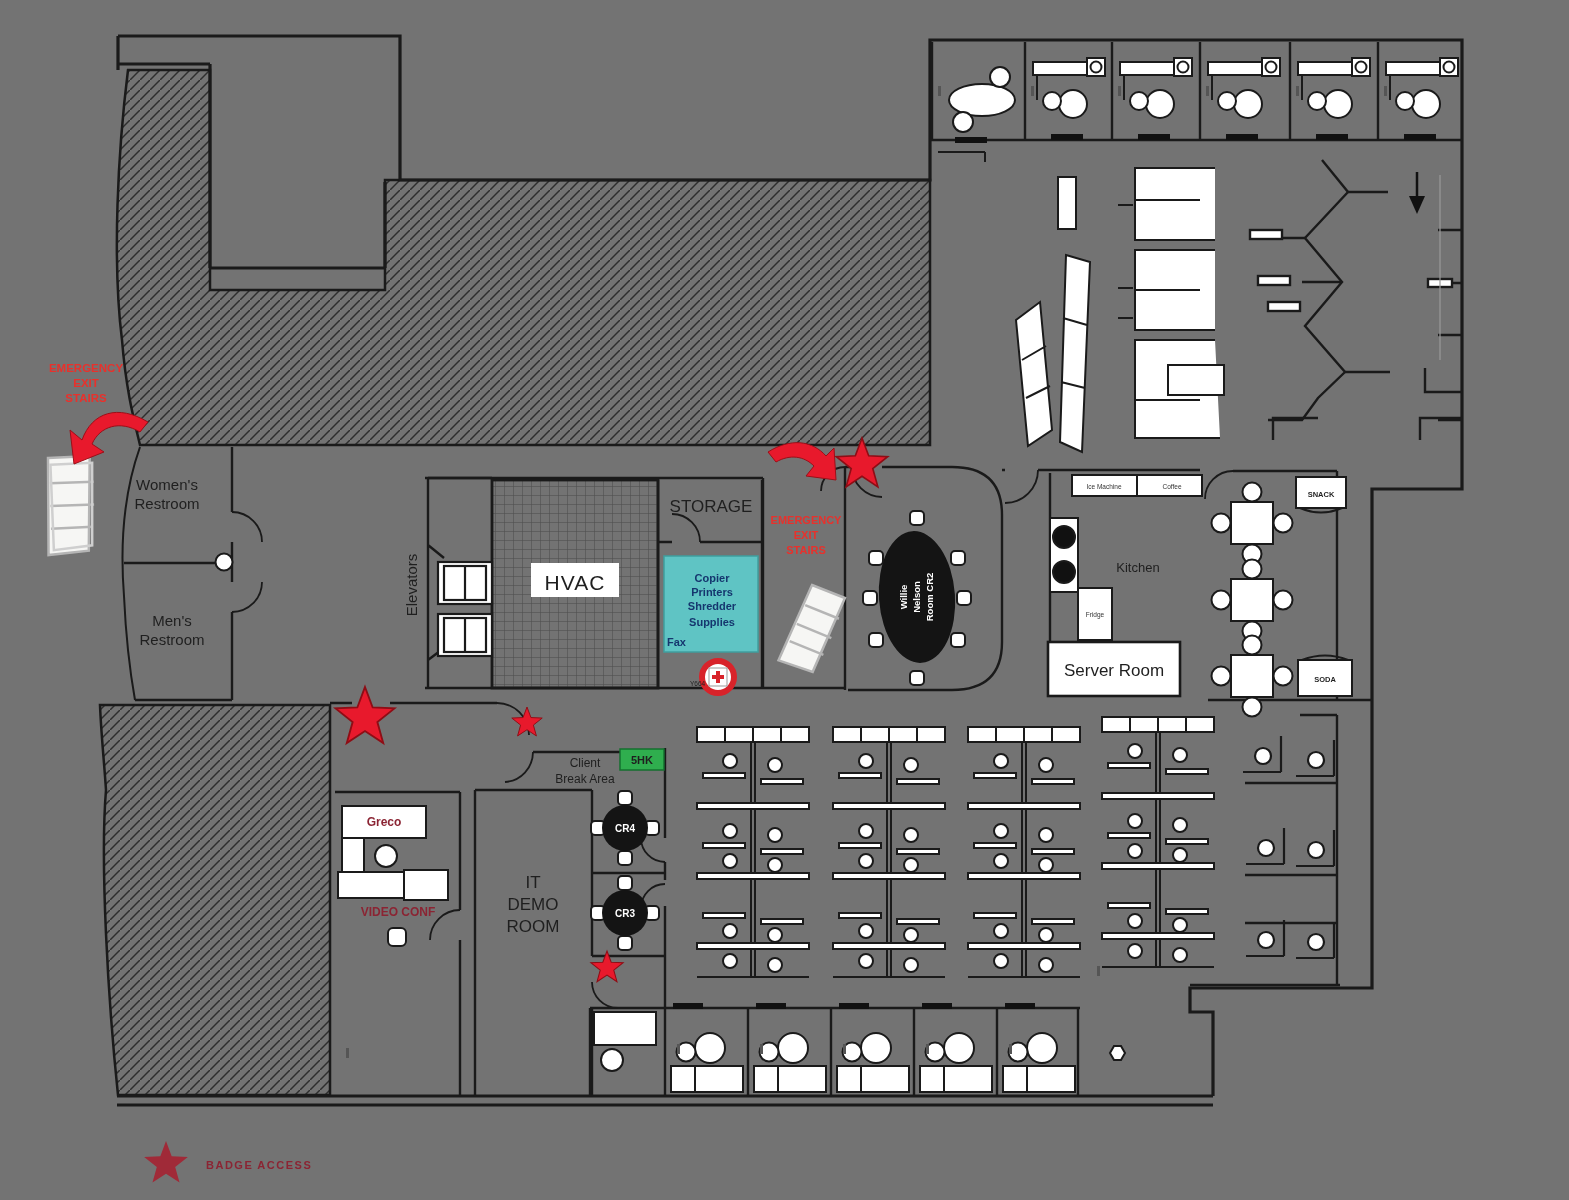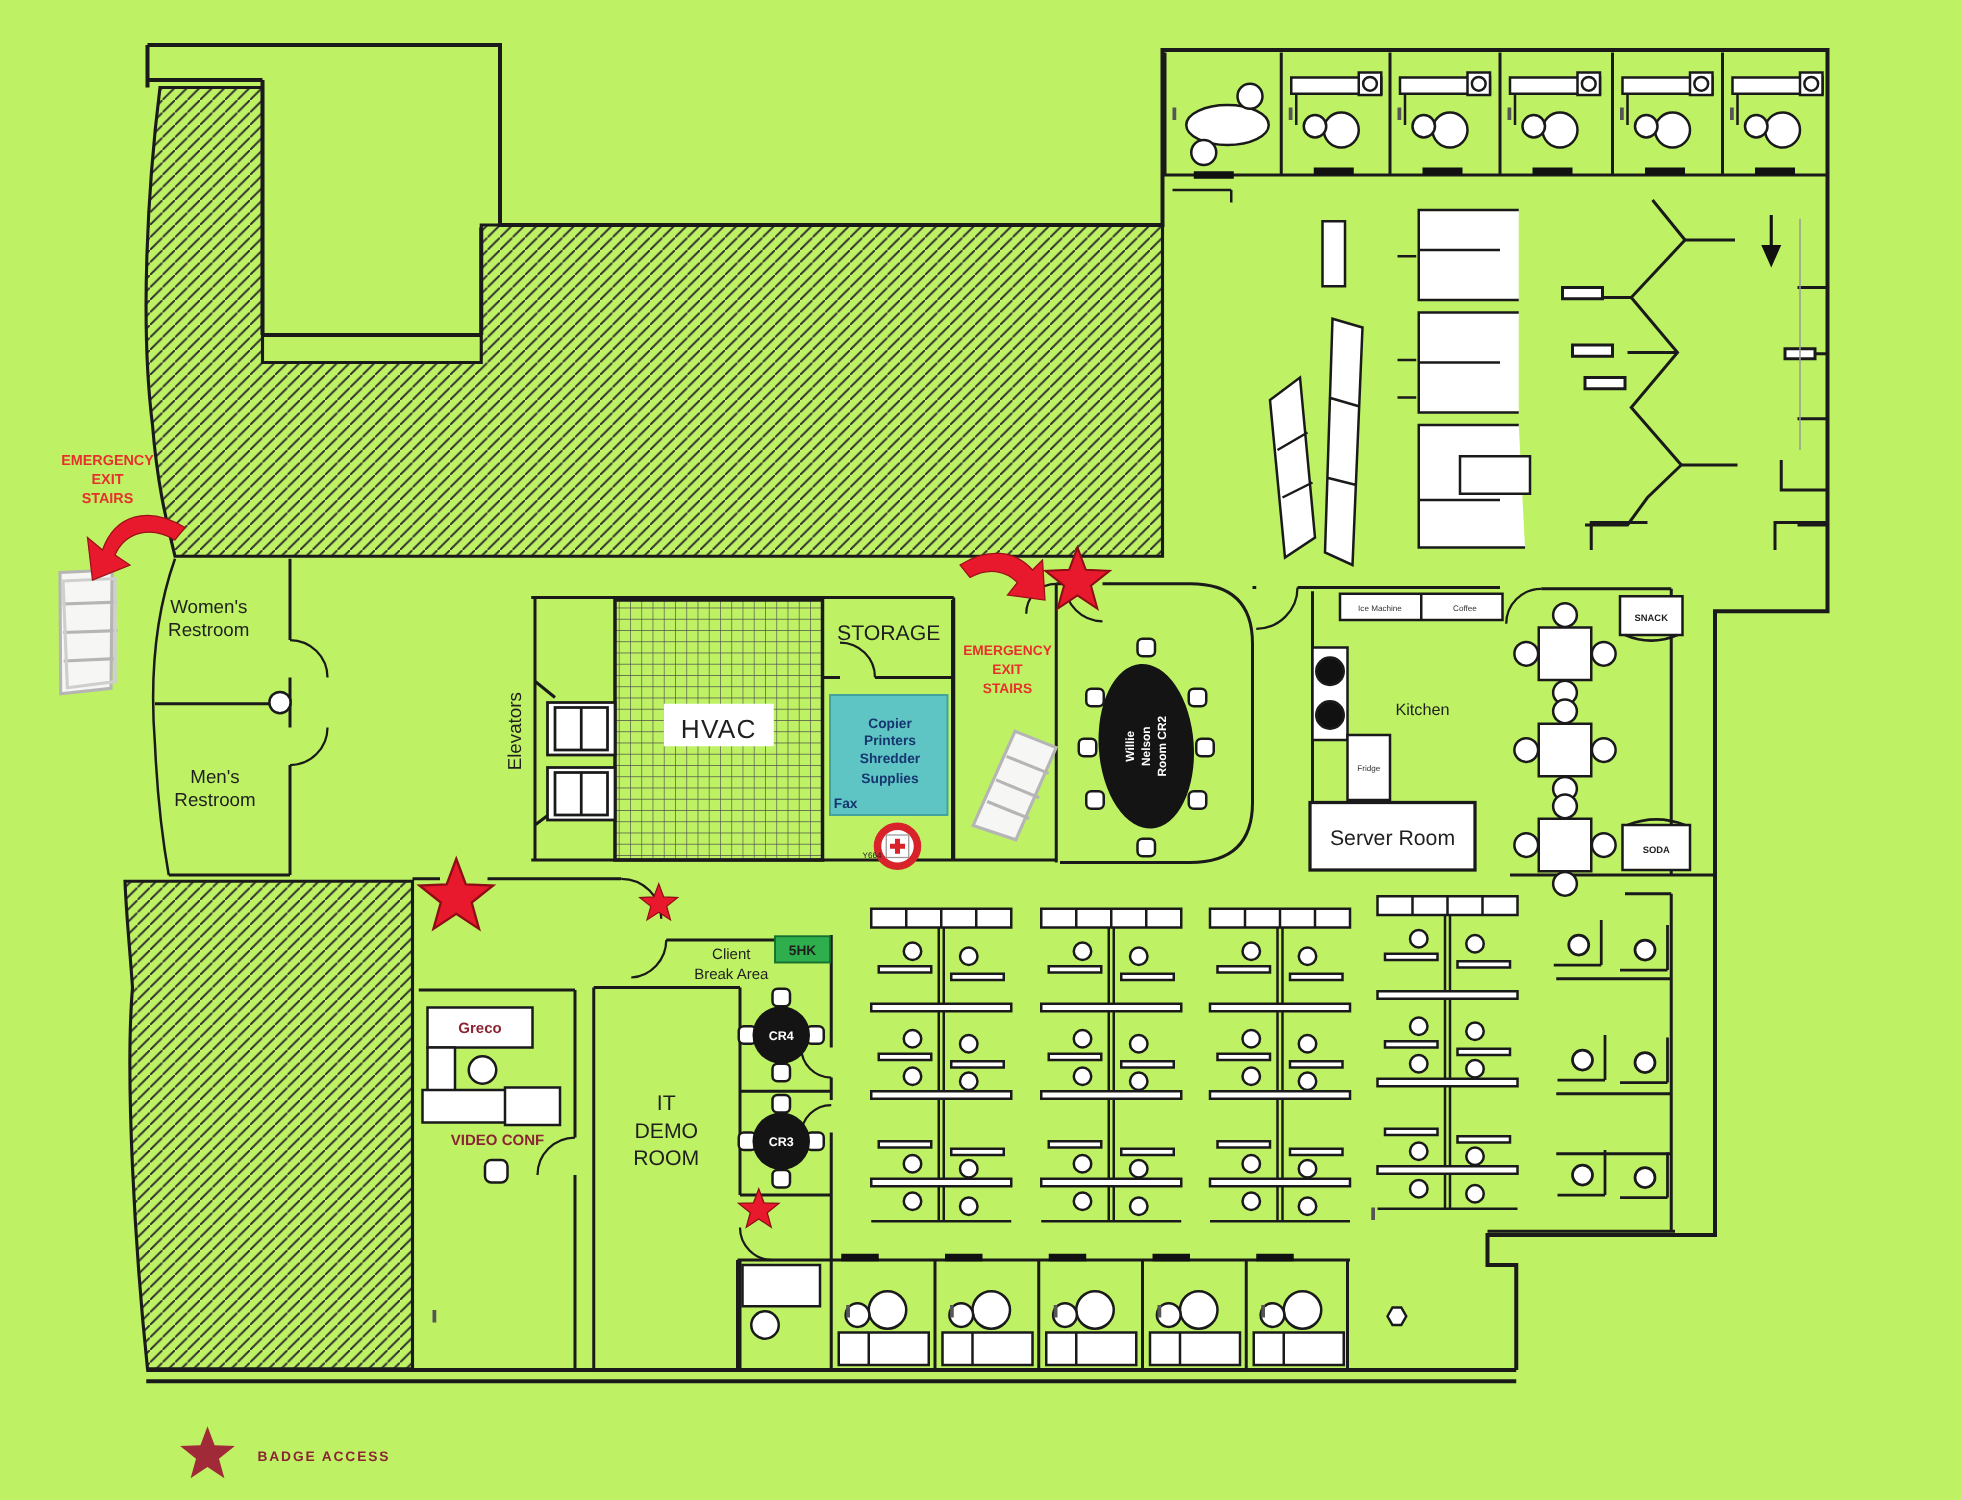--- a/index.html
+++ b/index.html
@@ -1,16 +1,16 @@
 <!DOCTYPE html>
 <html><head>
 <meta charset="utf-8">
 <style>
   html,body{margin:0;padding:0;background:#fff;}
-  .frame{position:relative;width:1569px;height:1200px;background:#bef264;outline:1px solid #cfcfcf;overflow:hidden;
+  .frame{position:relative;width:1569px;height:1200px;background:#737373;outline:1px solid #cfcfcf;overflow:hidden;
          font-family:"Liberation Sans",sans-serif;}
   svg{position:absolute;left:0;top:0;}
   text{font-family:"Liberation Sans",sans-serif;fill:#1f1f1f;}
   .t20{font-size:21px;letter-spacing:1px;}
   .t17{font-size:17px;}
   .t15{font-size:15px;}
   .t13{font-size:13px;}
   .t12{font-size:12px;}
   .t11b{font-size:11px;font-weight:bold;}
   .t10bw{font-size:10px;font-weight:bold;fill:#fff;}

